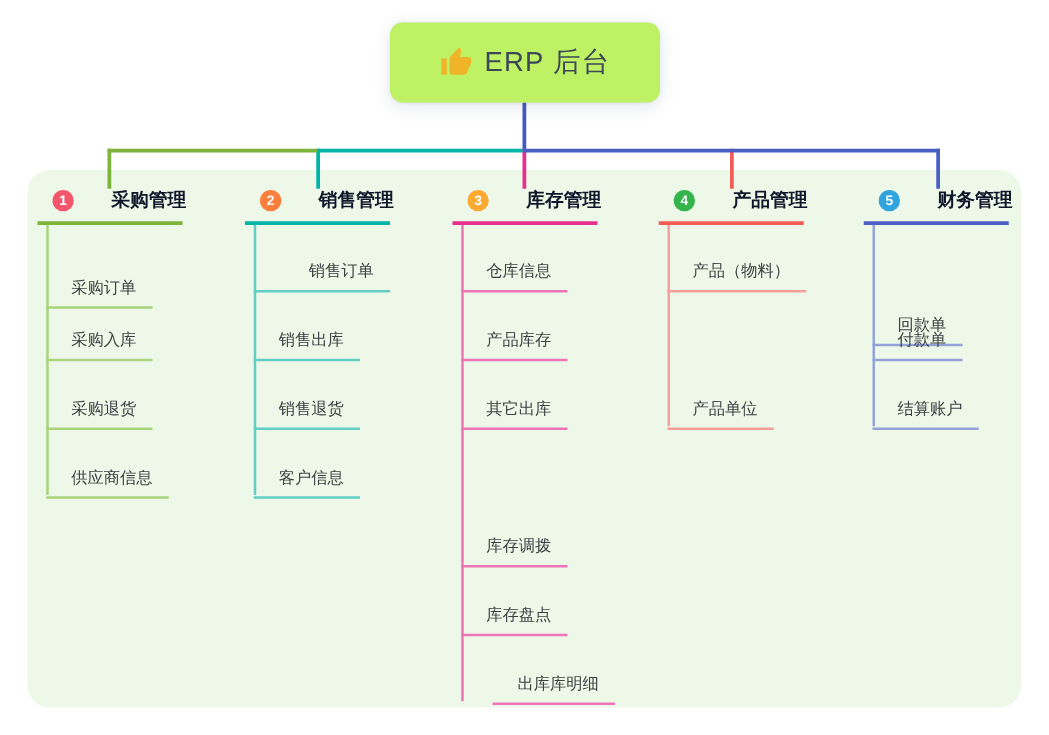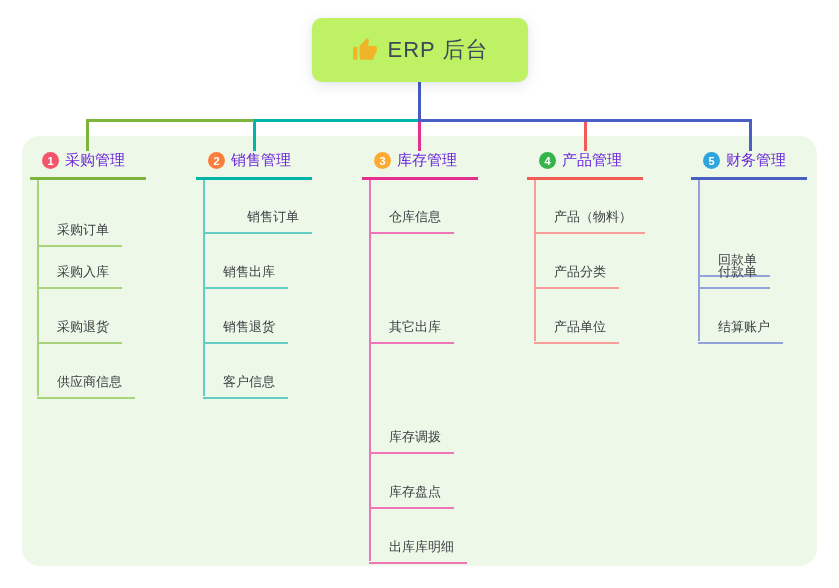--- a/index.html
+++ b/index.html
@@ -58,23 +58,24 @@
     border-radius: 50%;
     color: #ffffff;
     font-size: 11px;
     font-weight: bold;
     display: flex;
     align-items: center;
     justify-content: center;
   }
   .branch-label {
     font-size: 15px;
-    font-weight: 400;
-    color: #6d28d9;
+    font-weight: 700;
+    color: #0f172a;
     white-space: nowrap;
+    margin-left: 24px;
   }
   .child-vline { position: absolute; left: 7px; width: 2px; }
   .child {
     position: absolute;
     left: 7px;
     white-space: nowrap;
     display: inline-block;
     padding: 7px 13px 6px 20px;
     border-bottom: 2px solid;
     font-size: 13px;
@@ -142,40 +143,40 @@
   </section>
 
   <section class="branch" style="left:362px">
     <div class="branch-title" style="border-bottom-color: rgb(230, 48, 143);">
       <span class="badge" style="background-color: rgb(254, 170, 50);">3</span>
       <span class="branch-label">库存管理</span>
     </div>
     <div class="child-vline" style="top: 180px; height: 381px; background-color: rgb(239, 116, 184);"></div>
     <div class="child" style="top: 201px; border-bottom-color: rgb(239, 116, 184);">
       <span>仓库信息</span></div>
+    <div class="child" style="top: 256px; border-bottom-color: rgb(239, 116, 184);">
+      <span>产品库存</span></div>
     <div class="child" style="top: 311px; border-bottom-color: rgb(239, 116, 184);">
       <span>其它出库</span></div>
     <div class="child" style="top: 421px; border-bottom-color: rgb(239, 116, 184);">
       <span>库存调拨</span></div>
     <div class="child" style="top: 476px; border-bottom-color: rgb(239, 116, 184);">
       <span>库存盘点</span></div>
-    <div class="child" style="top: 531px; border-bottom-color: rgb(239, 116, 184);">
+    <div class="child" style="top: 531px; border-bottom-color: rgb(239, 116, 184); margin-left: 25px;">
       <span>出库库明细</span></div>
   </section>
 
   <section class="branch" style="left:527px">
     <div class="branch-title" style="border-bottom-color: rgb(242, 92, 87);">
       <span class="badge" style="background-color: rgb(53, 180, 75);">4</span>
       <span class="branch-label">产品管理</span>
     </div>
     <div class="child-vline" style="top: 180px; height: 161px; background-color: rgb(247, 157, 154);"></div>
     <div class="child" style="top: 201px; border-bottom-color: rgb(247, 157, 154);">
       <span>产品（物料）</span></div>
-    <div class="child" style="top: 256px; border-bottom-color: rgb(247, 157, 154);">
-      <span>产品分类</span></div>
     <div class="child" style="top: 311px; border-bottom-color: rgb(247, 157, 154); text-align: right;">
       <span>产品单位</span></div>
   </section>
 
   <section class="branch" style="left:691px">
     <div class="branch-title" style="border-bottom-color: rgb(74, 95, 196);">
       <span class="badge" style="background-color: rgb(47, 164, 221);">5</span>
       <span class="branch-label">财务管理</span>
     </div>
     <div class="child-vline" style="top: 180px; height: 161px; background-color: rgb(147, 163, 218);"></div>

